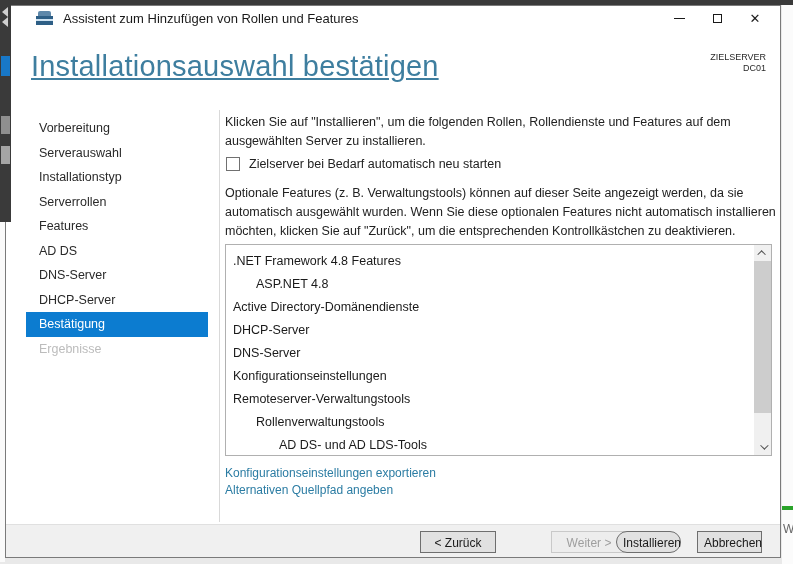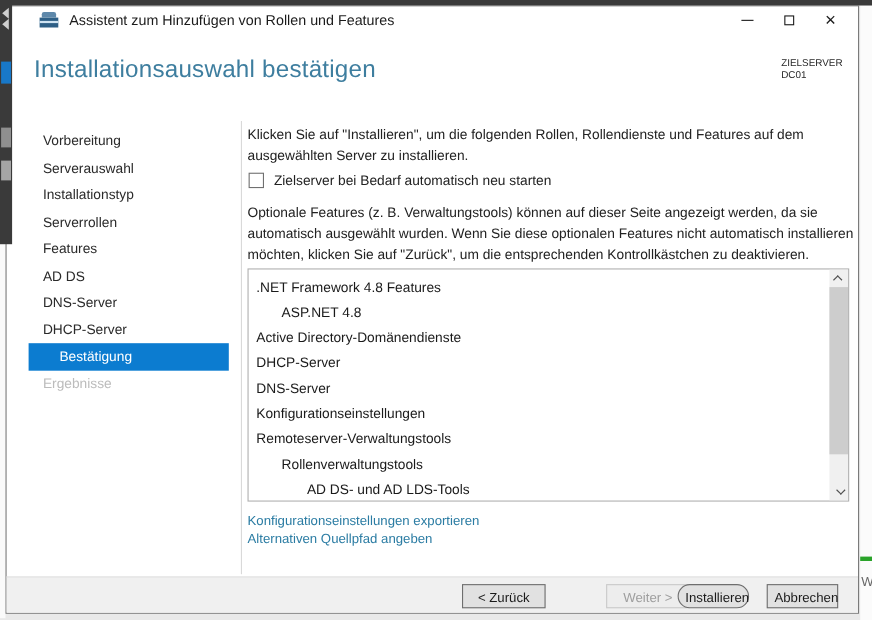--- a/index.html
+++ b/index.html
@@ -43,27 +43,27 @@
   .wizard-icon .body { position:absolute; left:0; top:5px; width:17px; height:9px; background:#2e5f86; }
   .wizard-icon .band { position:absolute; left:0; top:8px; width:17px; height:2px; background:#cfe3f2; }
   .win-title { position:absolute; left:57px; top:5px; font-size:13px; color:#1a1a1a; white-space:nowrap; }
   .win-controls { position:absolute; right:6px; top:0; height:25px; display:flex; align-items:center; }
   .win-btn { width:38px; height:25px; display:flex; align-items:center; justify-content:center; cursor:default; }
   .glyph-min { width:11px; height:1px; background:#1a1a1a; }
   .glyph-max { width:9px; height:9px; border:1px solid #1a1a1a; background:#fff; }
   .glyph-close { font-size:13px; color:#1a1a1a; line-height:1; }
 
   
-  .page-title { position:absolute; left:25px; top:44px; font-size:22px; font-weight:300; color:#3e7e9f; letter-spacing:0.2px; }
-  .target-block { position:absolute; right:14px; top:46px; font-size:9px; color:#2a2a2a; line-height:11px; }
+  .page-title { position:absolute; left:25px; top:44px; font-size:29px; font-weight:300; color:#3e7e9f; letter-spacing:0.2px;text-decoration:underline; }
+  .target-block { position:absolute; right:14px; top:46px; text-align:right; font-size:9px; color:#2a2a2a; line-height:11px; }
 
   
   .nav { position:absolute; left:0; top:110px; width:213px; }
   .nav-item { height:24.5px; line-height:24.5px; padding-left:33px; font-size:12.5px; color:#2a2a2a; cursor:pointer; }
-  .nav-item.active { background:#0c7cd0; color:#ffffff; margin-left:20px; padding-left:28px; width:182px; }
+  .nav-item.active { background:#0c7cd0; color:#ffffff; margin-left:20px; padding-left:13px; width:182px; }
   .nav-item.disabled { color:#bcbcbc; cursor:default; }
   .nav-divider { position:absolute; left:213px; top:104px; width:1px; height:412px; background:#d9d9d9; }
 
   
   .content { position:absolute; left:219px; top:0; width:552px; }
   .para { position:absolute; left:0; width:552px; font-size:12.5px; line-height:19px; color:#222; white-space:pre-line; }
   .intro { top:107px; }
   .note { top:178px; }
   .chk-row { position:absolute; left:1px; top:151px; display:flex; align-items:center; }
   .chk { appearance:none; -webkit-appearance:none; width:14px; height:14px; border:1px solid #707070; background:#fff; margin:0; }

